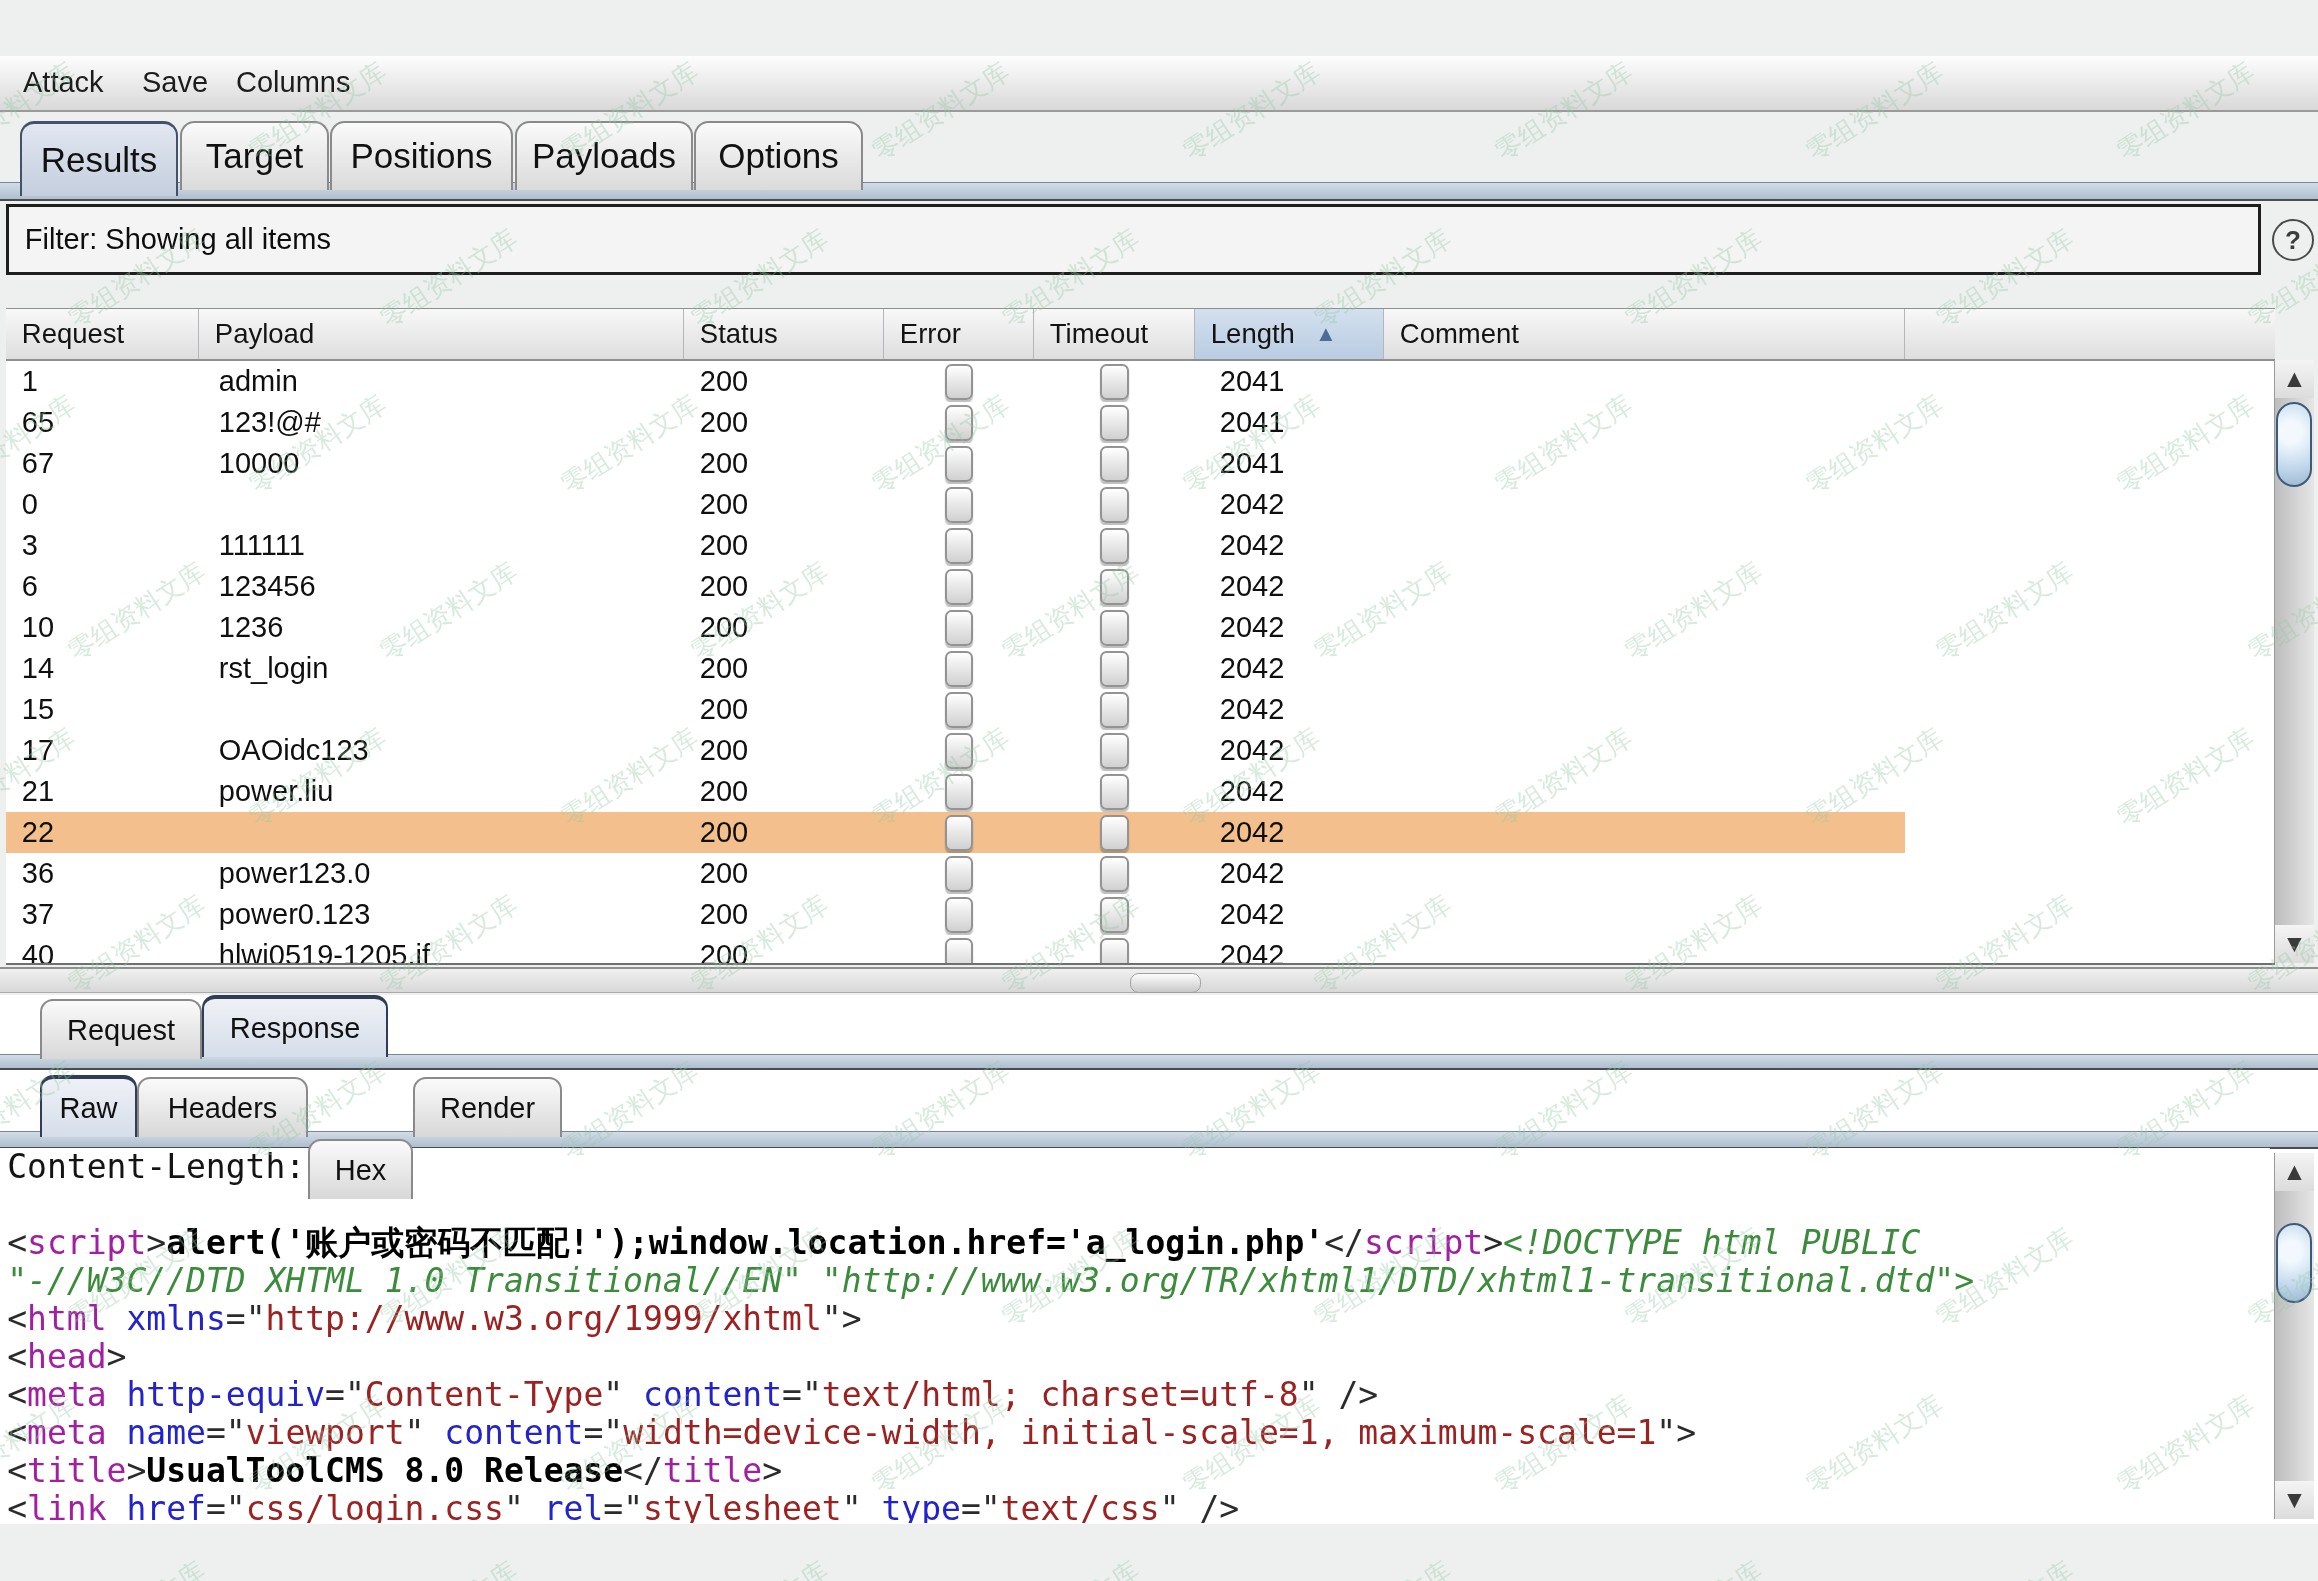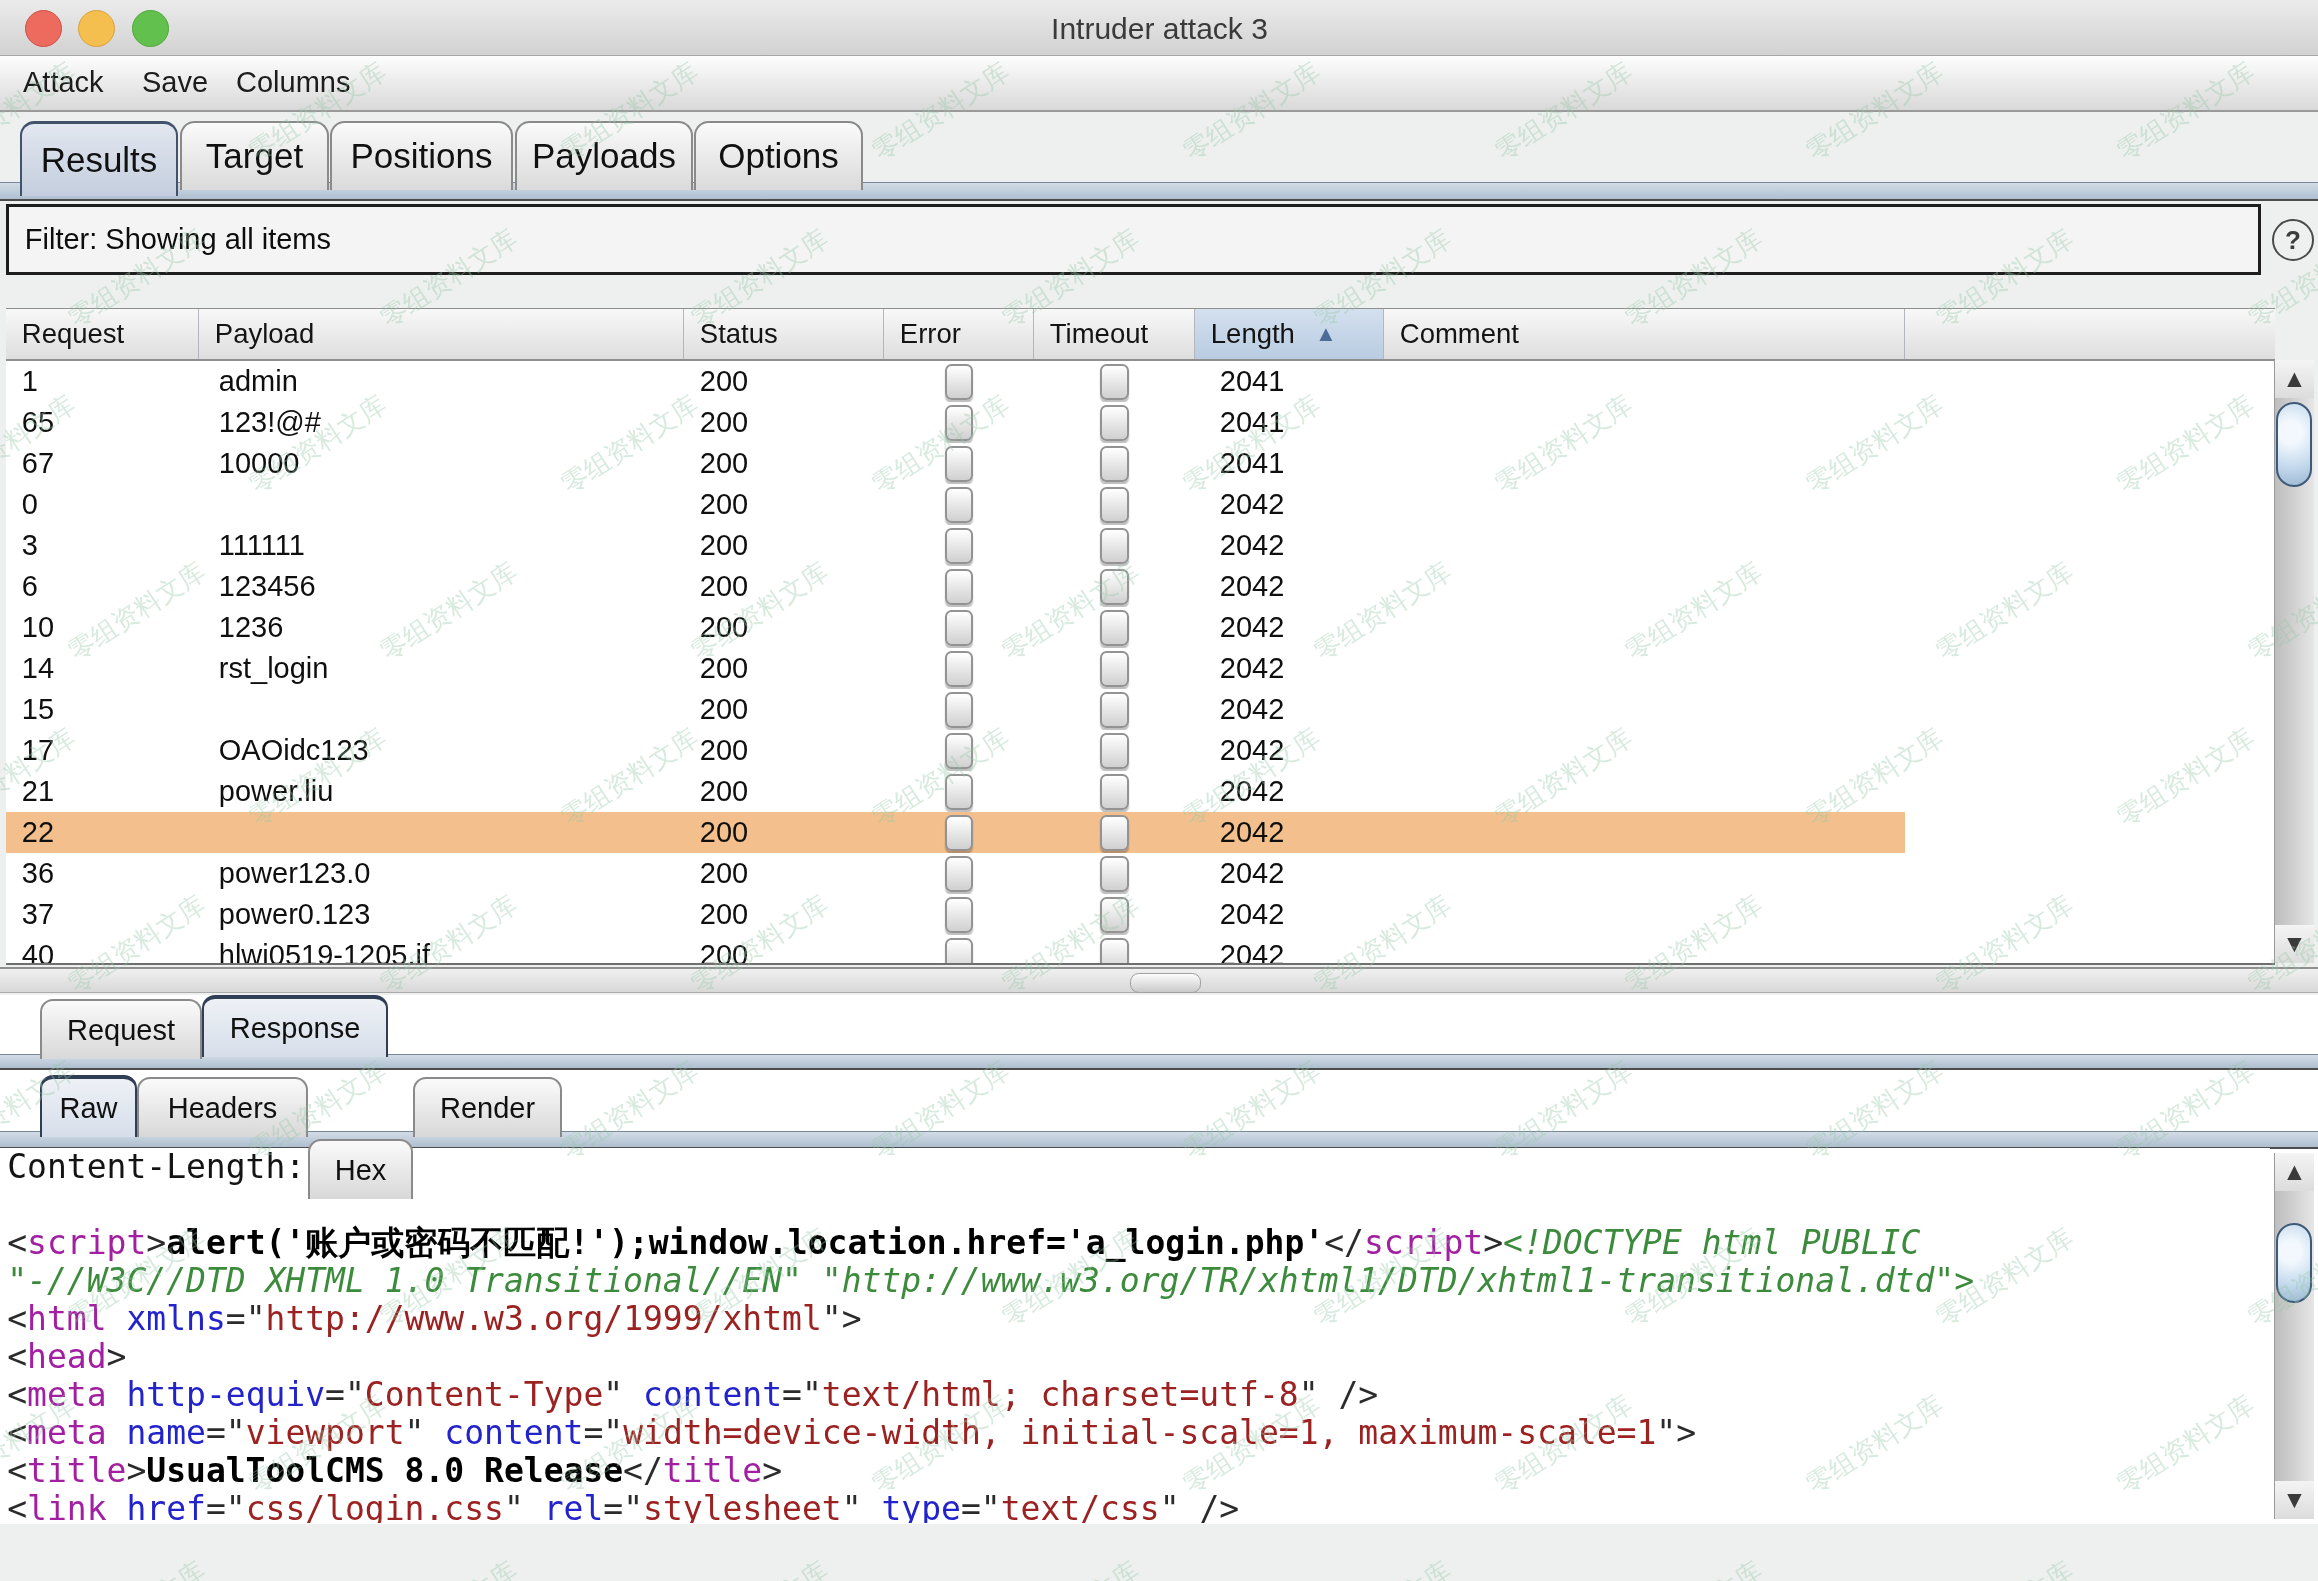--- a/index.html
+++ b/index.html
@@ -97,26 +97,20 @@
   .bottombar{position:absolute;left:0;top:1524px;width:2319px;height:58px;background:#eef0f0;}
   
   .wm{position:absolute;left:0;top:0;width:2319px;height:1581px;pointer-events:none;z-index:50;overflow:hidden;}
   .wm span{position:absolute;font-size:26px;color:rgba(150,200,165,.38);transform:rotate(-33deg);white-space:nowrap;}
 </style>
 </head>
 <body>
 
 <div class="screen">
 
-  <div class="titlebar">
-    <div class="light red"></div>
-    <div class="light yellow"></div>
-    <div class="light green"></div>
-    <div class="title">Intruder attack 3</div>
-  </div>
 
   <div class="menubar">
     <div class="menu-item" style="left:23px">Attack</div>
     <div class="menu-item" style="left:142px">Save</div>
     <div class="menu-item" style="left:236px">Columns</div>
   </div>
 
   <div class="tabstrip1">
     <div class="tab sel" style="left:20px;width:154px">Results</div>
     <div class="tab" style="left:180px;width:145px">Target</div>

